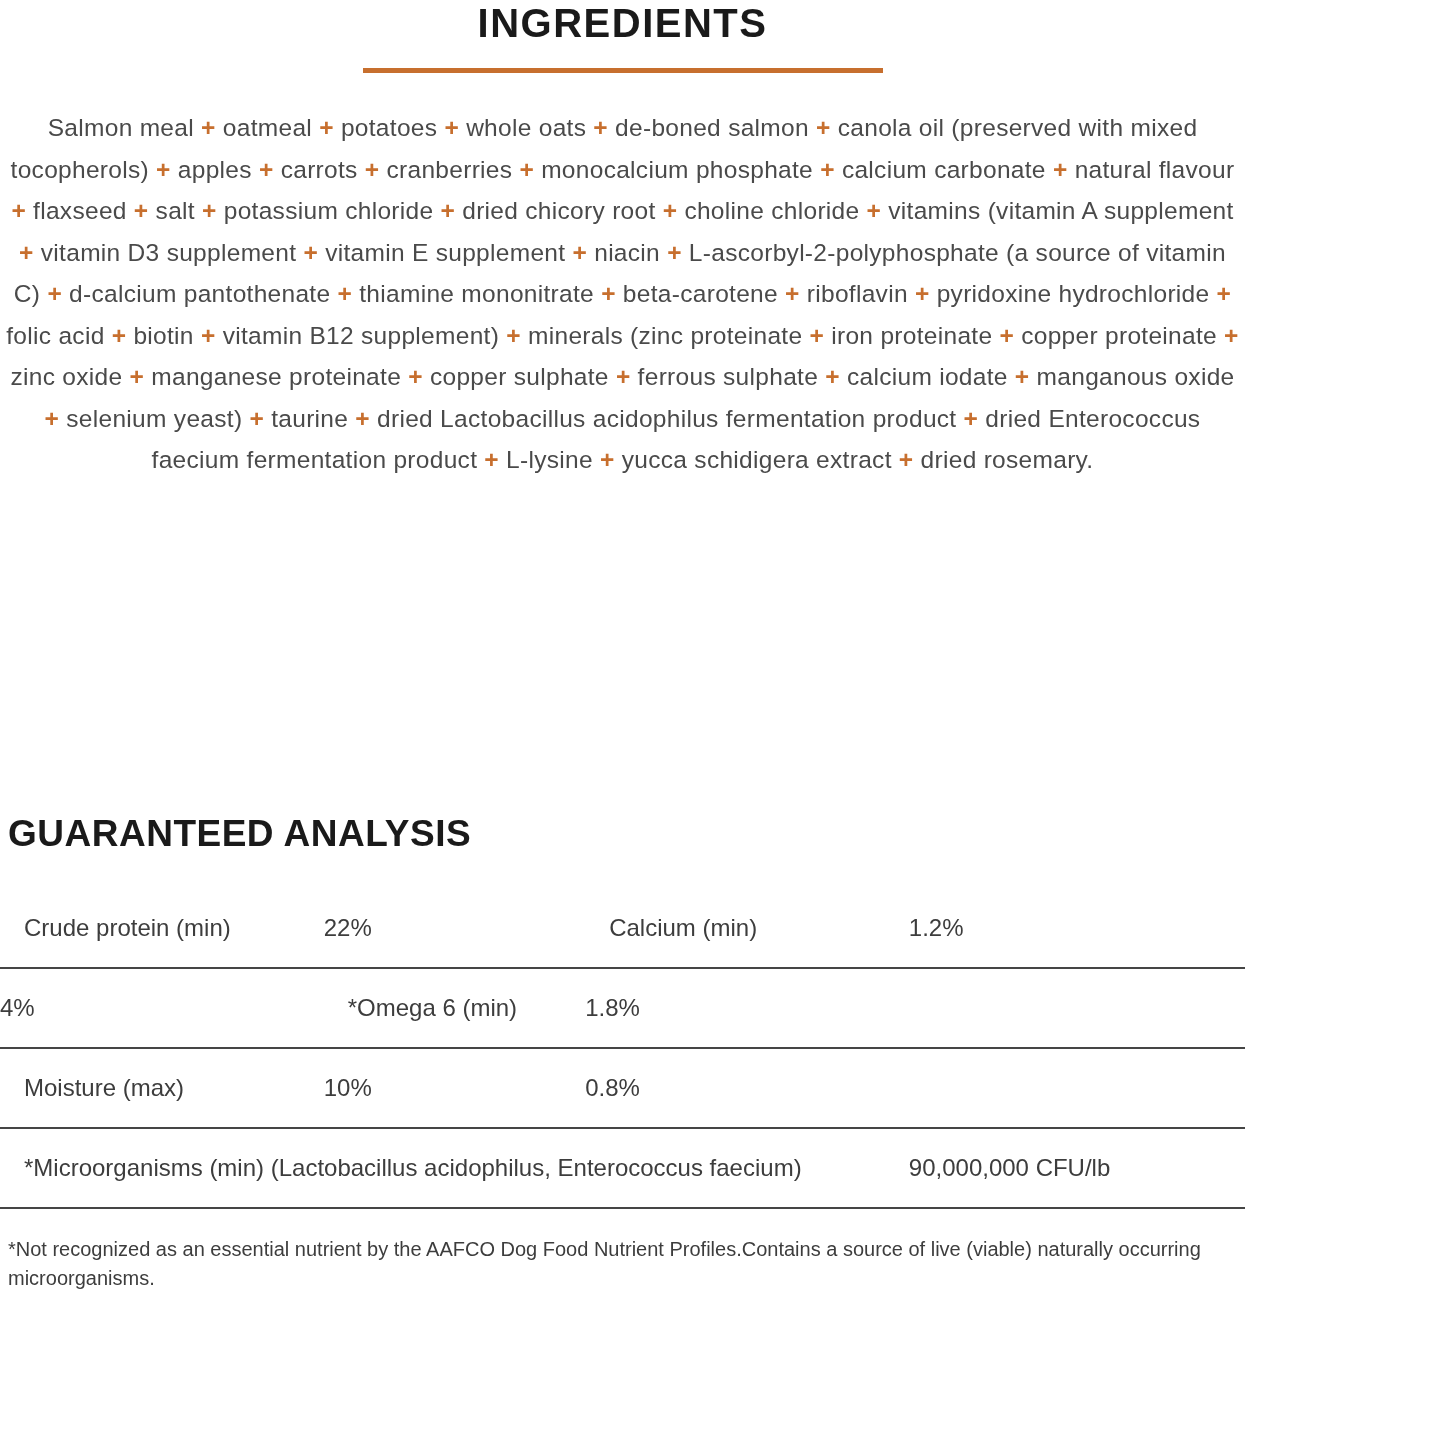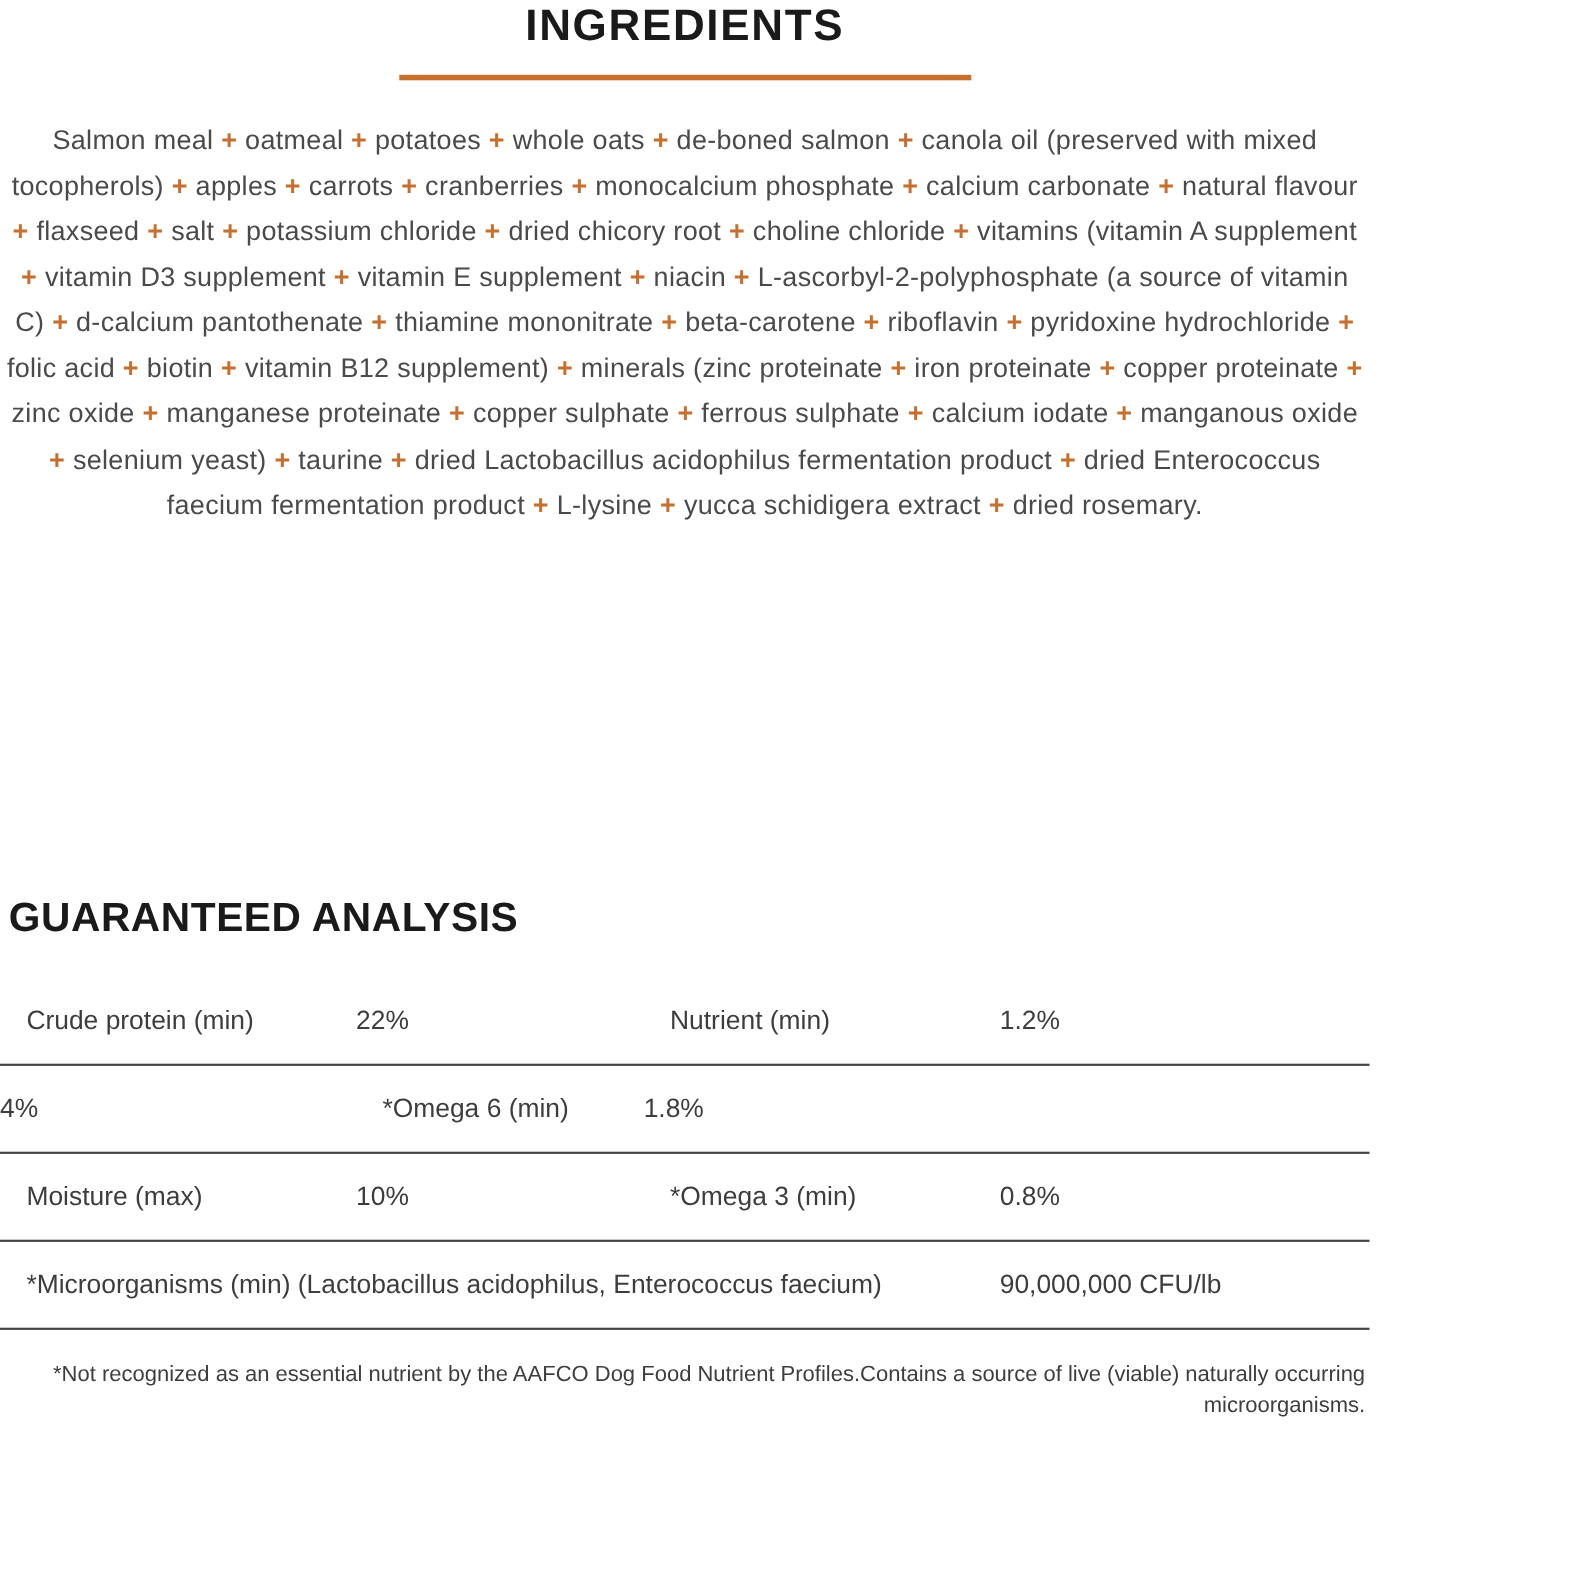--- a/index.html
+++ b/index.html
@@ -87,21 +87,20 @@
   }
 
   
   .notes{padding:0 4px;}
   .note{
     margin-top:26px;
     font-size:20px;
     line-height:29px;
     color:var(--table);
     padding-left:4px;
-    text-align:right;
   }
   .note2{
     margin-top:42px;
   }
 </style>
 </head>
 <body>
 
 <main class="page">
 
@@ -110,32 +109,31 @@
     <div class="underline"></div>
     <p class="ing-text">Salmon meal<span class="plus"> + </span>oatmeal<span class="plus"> + </span>potatoes<span class="plus"> + </span>whole oats<span class="plus"> + </span>de-boned salmon<span class="plus"> + </span>canola oil (preserved with mixed tocopherols)<span class="plus"> + </span>apples<span class="plus"> + </span>carrots<span class="plus"> + </span>cranberries<span class="plus"> + </span>monocalcium phosphate<span class="plus"> + </span>calcium carbonate<span class="plus"> + </span>natural flavour<span class="plus"> + </span>flaxseed<span class="plus"> + </span>salt<span class="plus"> + </span>potassium chloride<span class="plus"> + </span>dried chicory root<span class="plus"> + </span>choline chloride<span class="plus"> + </span>vitamins (vitamin A supplement<span class="plus"> + </span>vitamin D3 supplement<span class="plus"> + </span>vitamin E supplement<span class="plus"> + </span>niacin<span class="plus"> + </span>L-ascorbyl-2-polyphosphate (a source of vitamin C)<span class="plus"> + </span>d-calcium pantothenate<span class="plus"> + </span>thiamine mononitrate<span class="plus"> + </span>beta-carotene<span class="plus"> + </span>riboflavin<span class="plus"> + </span>pyridoxine hydrochloride<span class="plus"> + </span>folic acid<span class="plus"> + </span>biotin<span class="plus"> + </span>vitamin B12 supplement)<span class="plus"> + </span>minerals (zinc proteinate<span class="plus"> + </span>iron proteinate<span class="plus"> + </span>copper proteinate<span class="plus"> + </span>zinc oxide<span class="plus"> + </span>manganese proteinate<span class="plus"> + </span>copper sulphate<span class="plus"> + </span>ferrous sulphate<span class="plus"> + </span>calcium iodate<span class="plus"> + </span>manganous oxide<span class="plus"> + </span>selenium yeast)<span class="plus"> + </span>taurine<span class="plus"> + </span>dried Lactobacillus acidophilus fermentation product<span class="plus"> + </span>dried Enterococcus faecium fermentation product<span class="plus"> + </span>L-lysine<span class="plus"> + </span>yucca schidigera extract<span class="plus"> + </span>dried rosemary.</p>
   </section>
 
   <section class="ga">
     <h2 class="ga-title">GUARANTEED ANALYSIS</h2>
     <div class="ga-table">
         <div class="ga-row">
           <div class="c-label">Crude protein (min)</div>
           <div class="c-value">22%</div>
-          <div class="c-label">Nutrient (min)</div>
+          <div class="c-label">Calcium (min)</div>
           <div class="c-value">1.2%</div>
         </div>
         <div class="ga-row">
           <div class="c-value">4%</div>
           <div class="c-label">*Omega 6 (min)</div>
           <div class="c-value">1.8%</div>
         </div>
         <div class="ga-row">
           <div class="c-label">Moisture (max)</div>
           <div class="c-value">10%</div>
-          <div class="c-label">*Omega 3 (min)</div>
           <div class="c-value">0.8%</div>
         </div>
         <div class="ga-row ga-row-full">
           <div class="c-label">*Microorganisms (min) (Lactobacillus acidophilus, Enterococcus faecium)</div>
           <div class="c-value">90,000,000 CFU/lb</div>
         </div>
       </div>
   </section>
 
   <footer class="notes">

